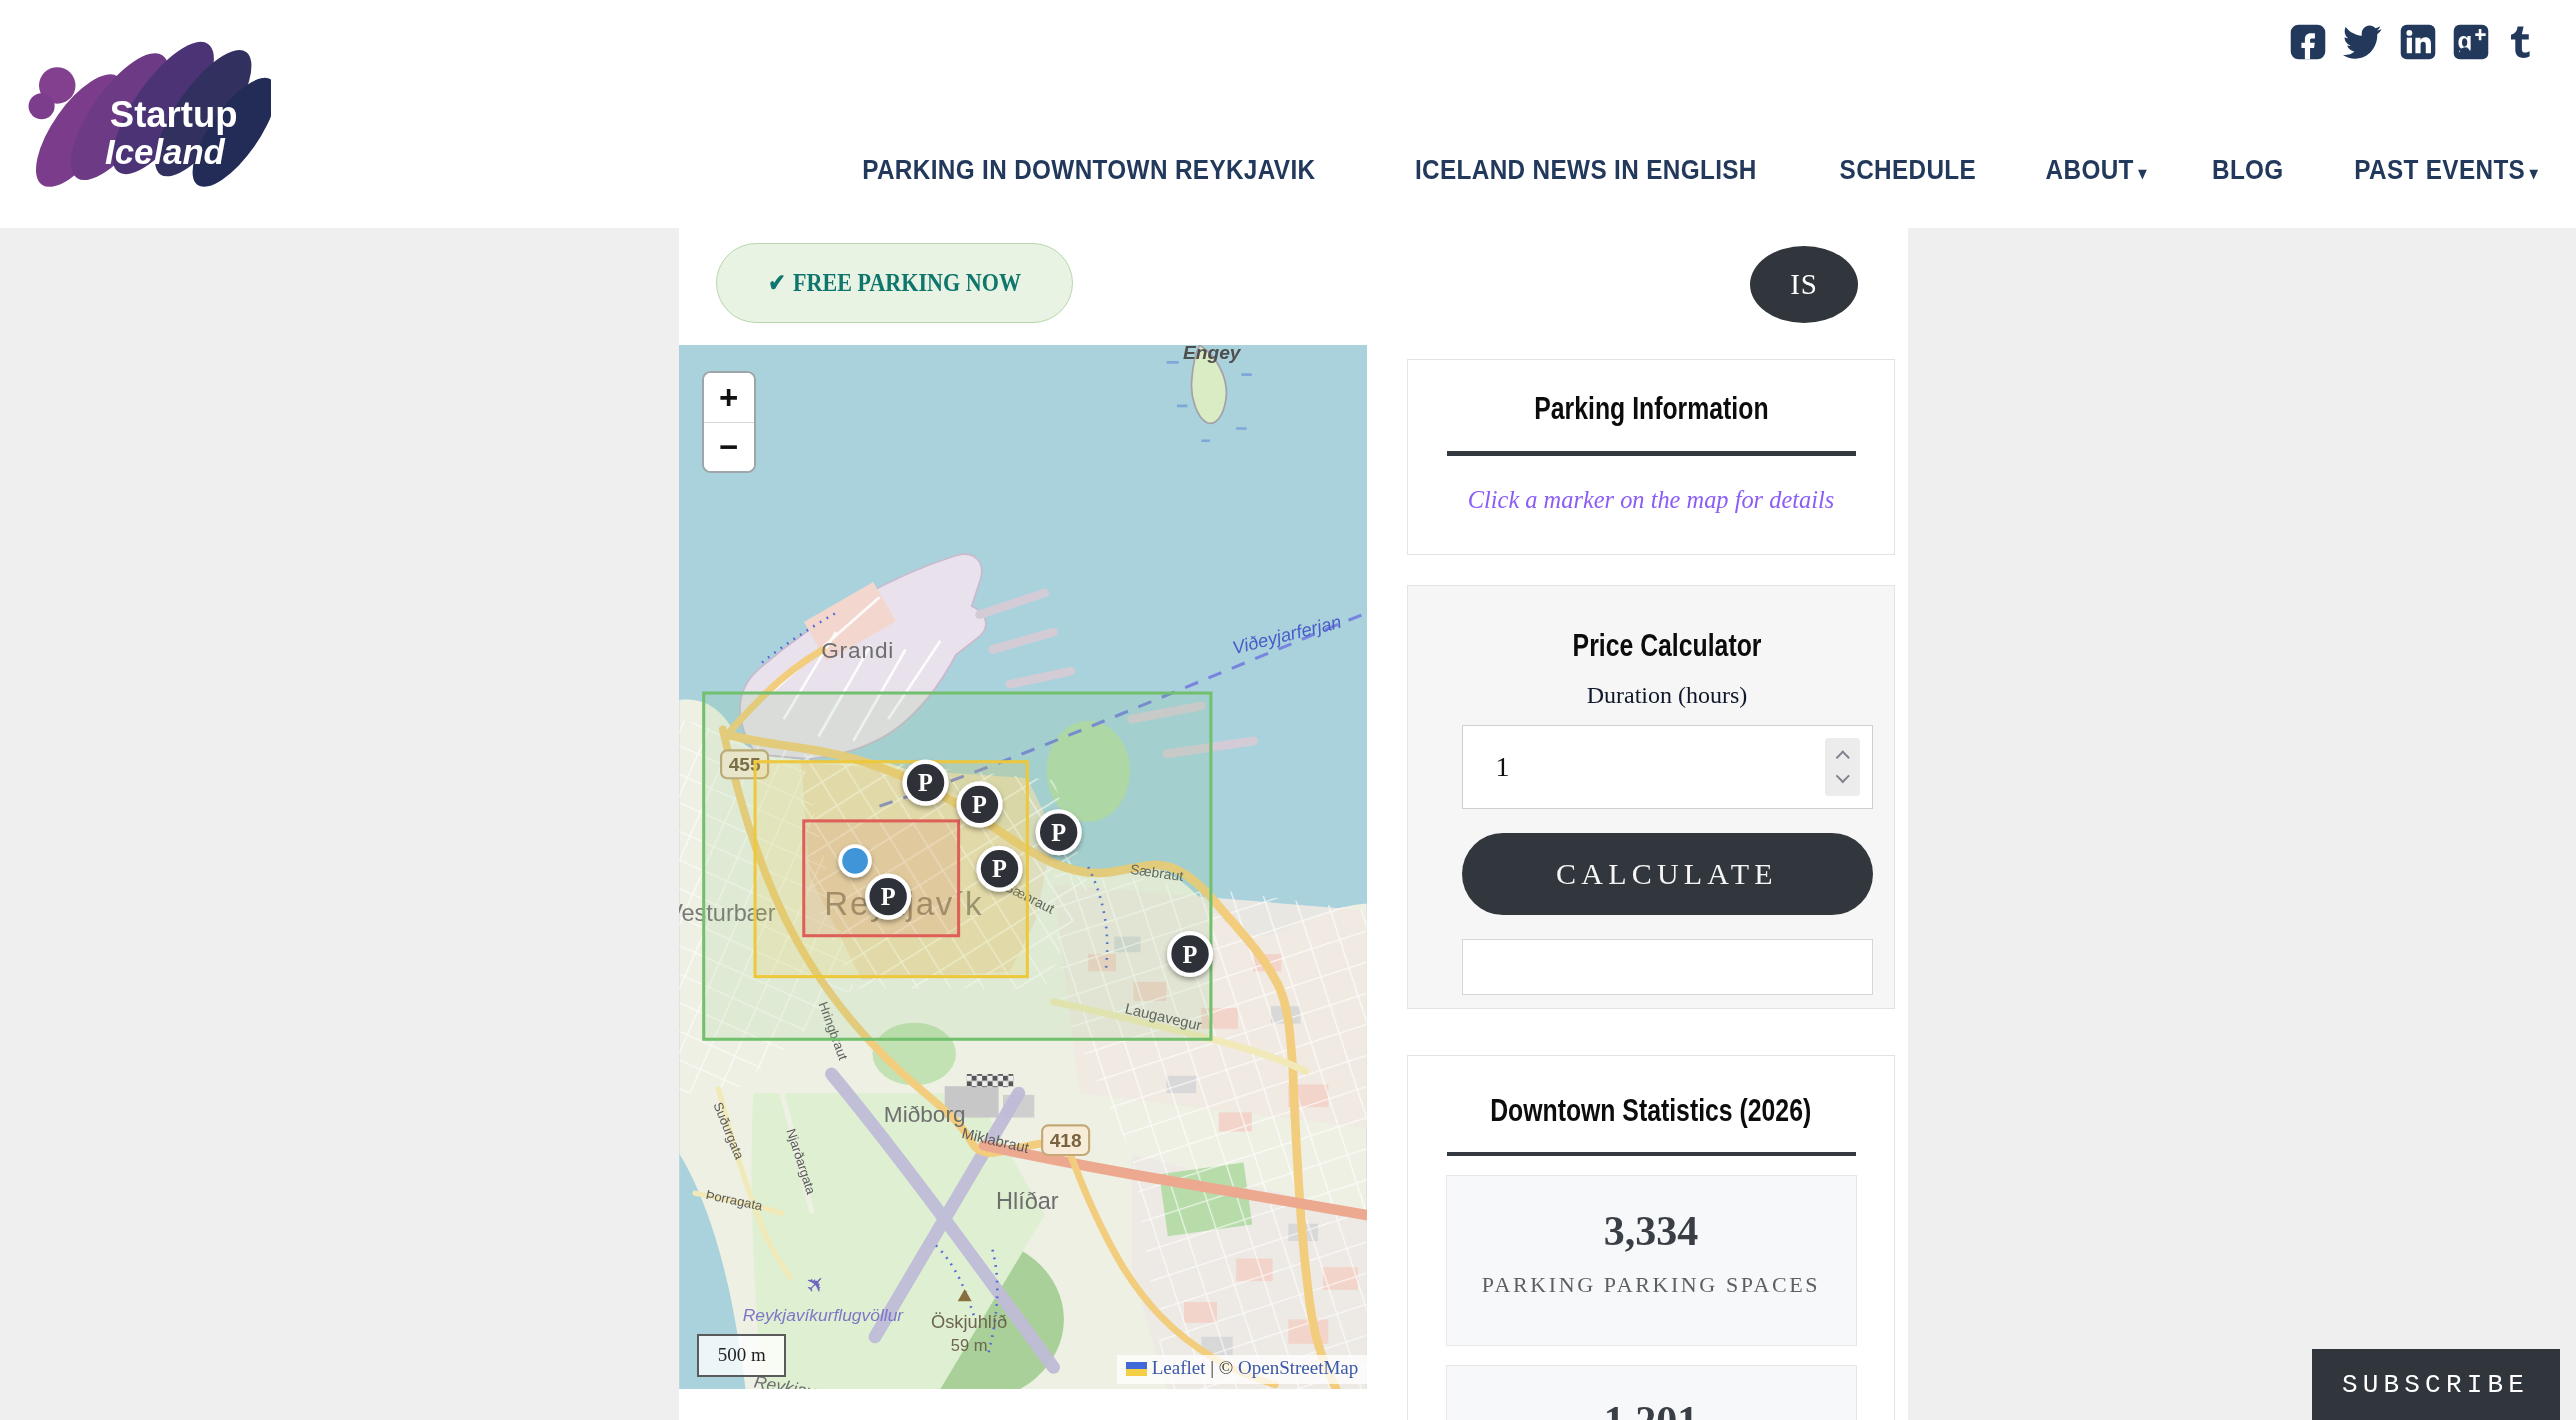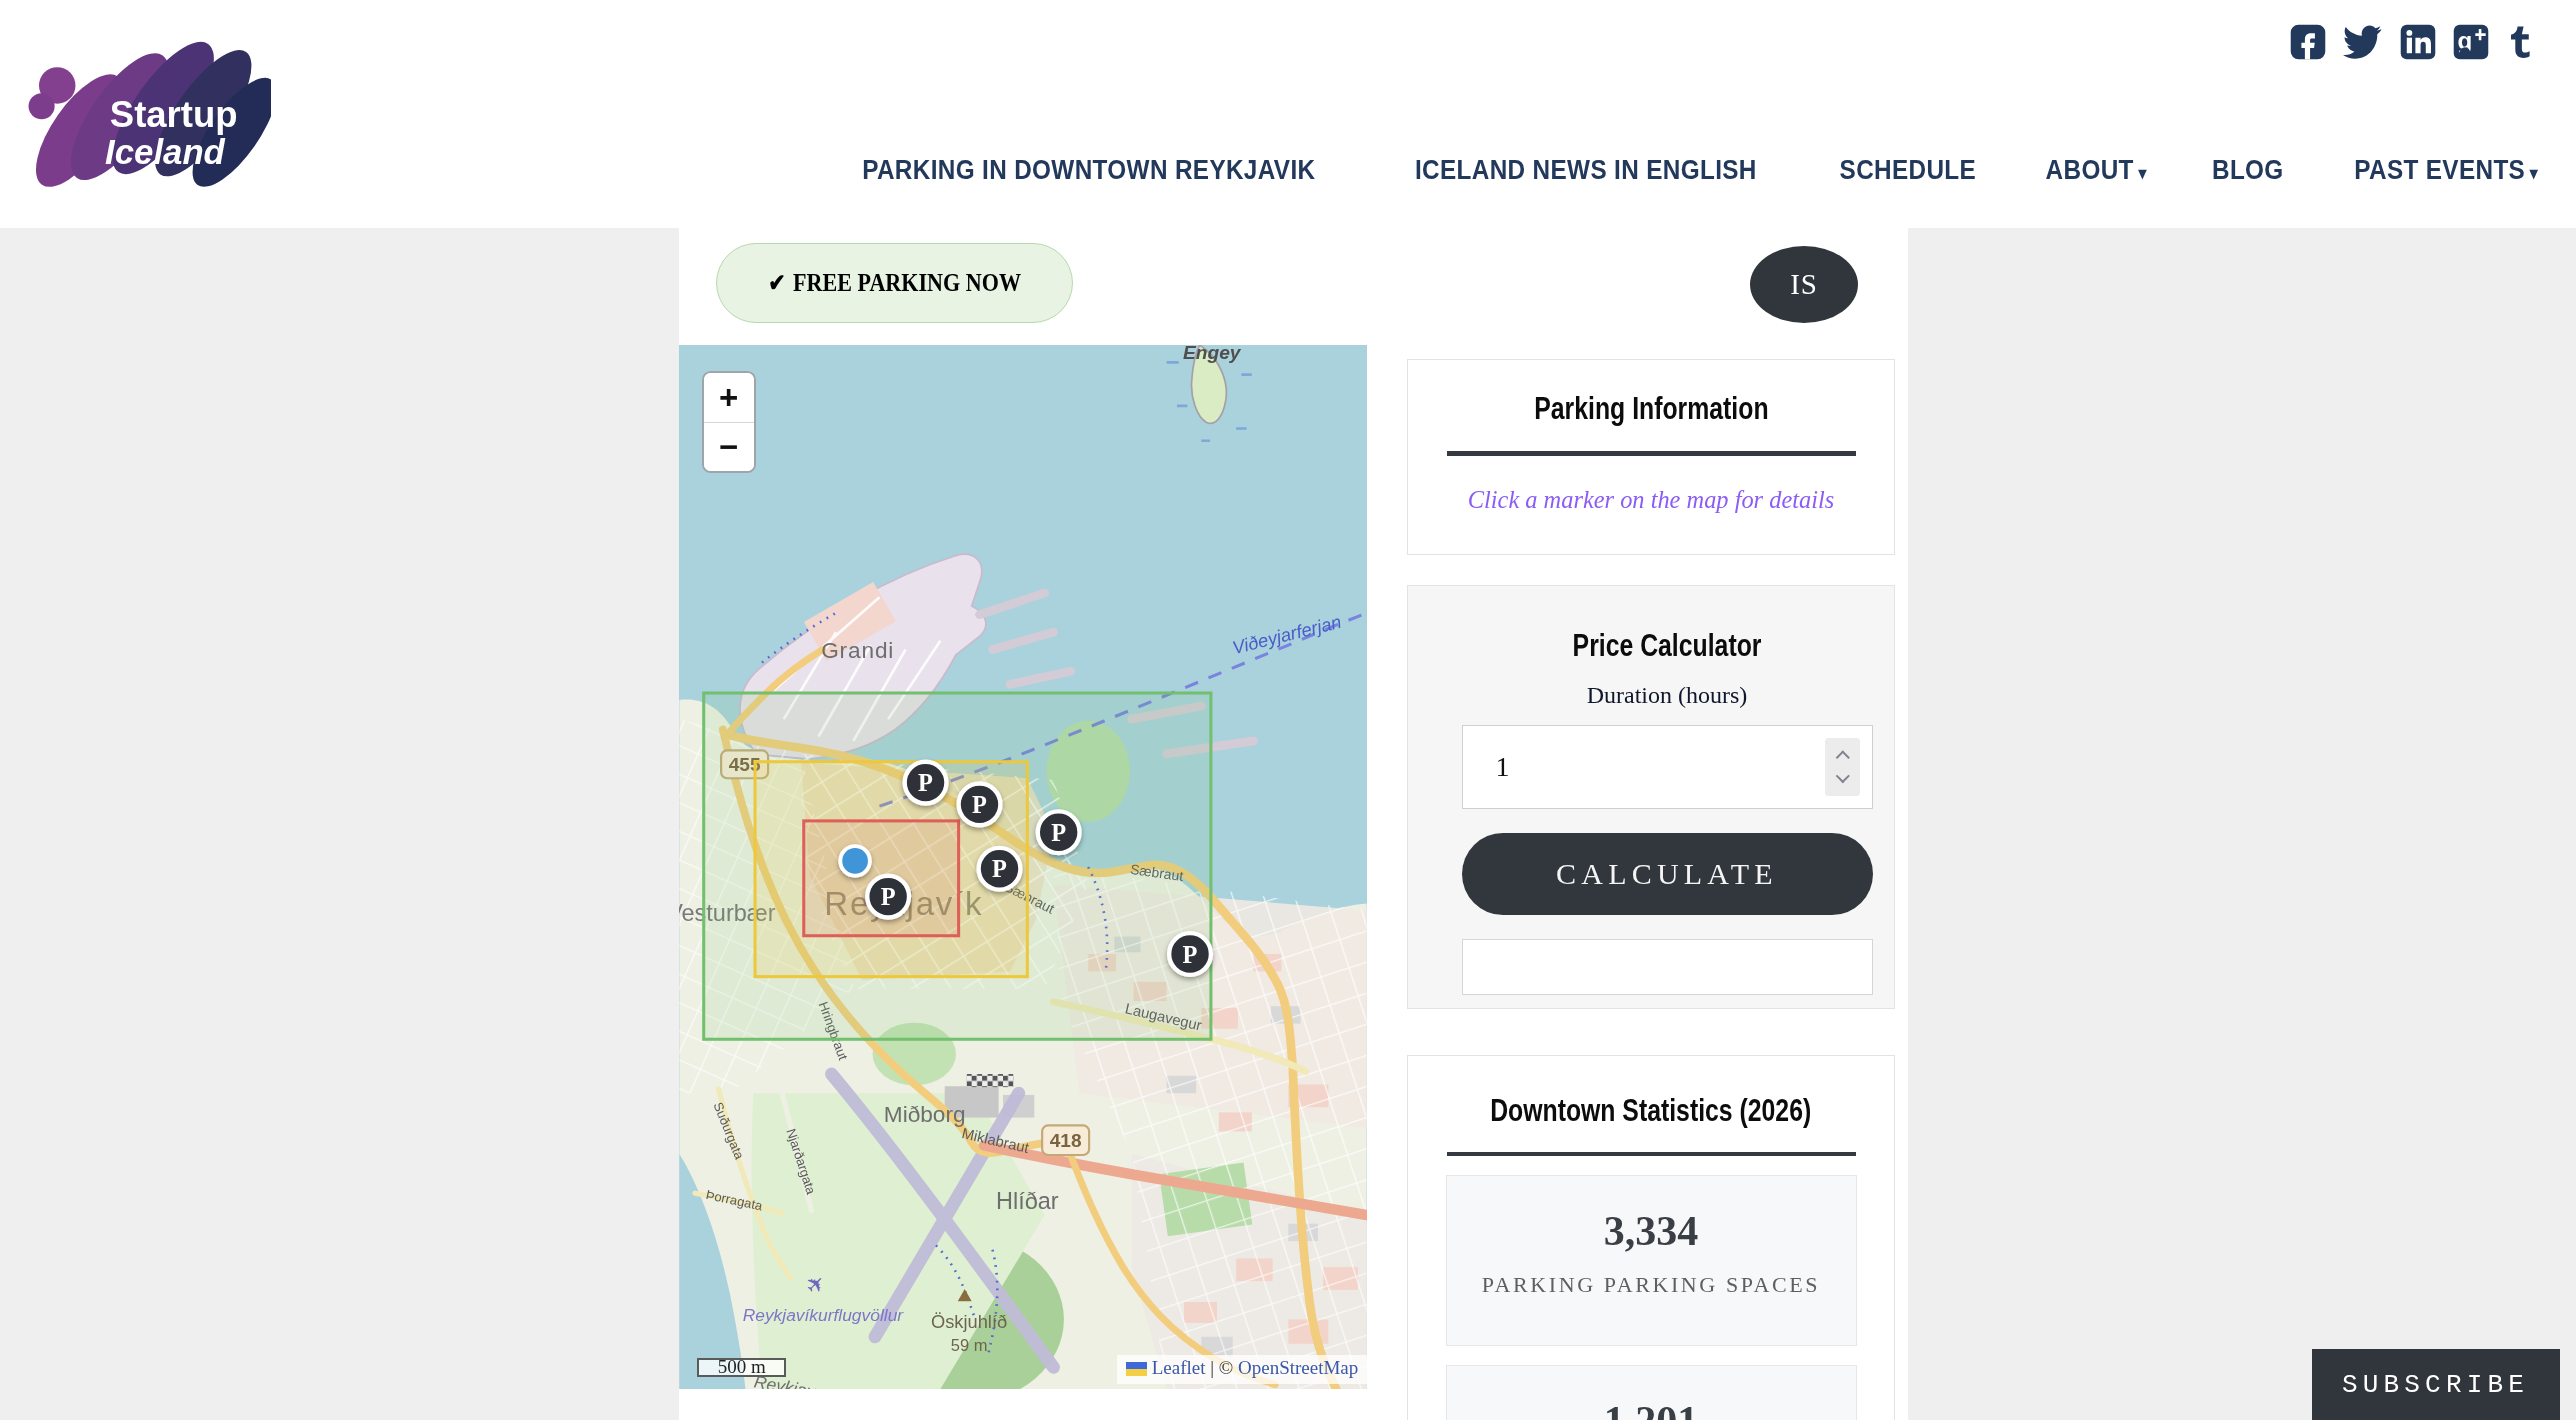--- a/index.html
+++ b/index.html
@@ -15,36 +15,36 @@
   .nav { position:absolute; right:28px; top:155px; display:flex; gap:56px; align-items:center; }
   .nav-item { color:#22395c; font-weight:700; font-size:27px; letter-spacing:0.4px; white-space:nowrap; cursor:pointer; }
   .cond { display:inline-block; transform:scaleX(.9); }
   .caret { font-size:17.4px; margin-left:5.2px; color:#22395c; }
 
   
   .content { position:absolute; left:679px; top:228px; width:1229px; height:1192px; background:#ffffff; }
 
   .badge { position:absolute; left:37px; top:15px; width:357px; height:80px; background:#e8f3e4;
            border:1.7px solid #b7d8ac; border-radius:40px; display:flex; align-items:center; justify-content:center;
-           color:#000000; font-family:"Liberation Serif", serif; font-weight:700; font-size:26px; }
+           color:#0f766e; font-family:"Liberation Serif", serif; font-weight:700; font-size:26px; }
   .badge .txt { display:inline-block; transform:scaleX(.85); white-space:nowrap; }
   .badge .chk { margin-right:8.7px; font-size:24.4px; }
   .lang-btn { position:absolute; left:1071px; top:18.3px; width:108px; height:77px; background:#31363c; border-radius:50%;
               display:flex; align-items:center; justify-content:center; color:#fff;
               font-family:"Liberation Serif", serif; font-size:29px; letter-spacing:0.9px; cursor:pointer; }
 
   
   .map { position:absolute; left:0; top:117px; width:688px; height:1044px; overflow:hidden; background:#a9d2dd; }
   .map svg.basemap { position:absolute; left:0; top:0; }
   .zoomctl { position:absolute; left:22.6px; top:26px; width:54px; border:2.6px solid rgba(125,135,140,.75);
              border-radius:8.7px; overflow:hidden; background:#fff; z-index:5; }
   .zoombtn { width:100%; height:49px; display:flex; align-items:center; justify-content:center;
              font-size:33px; font-weight:700; color:#111; background:#fff; cursor:pointer; }
   .zoombtn + .zoombtn { border-top:1.7px solid #d7d7d7; }
-  .scalebar { position:absolute; left:18.3px; bottom:12.2px; width:89px; height:19px; background:rgba(255,255,255,.78);
+  .scalebar { position:absolute; left:18.3px; bottom:12.2px; width:89px; height:43px; background:rgba(255,255,255,.78);
               border:2.6px solid #5a5a5a; display:flex; align-items:center; justify-content:center; z-index:5;
               font-family:"Liberation Serif", serif; font-size:19px; color:#222; }
   .attrib { position:absolute; right:0; bottom:5.2px; background:rgba(255,255,255,.75); padding:2.6px 8.7px 4.4px 8.7px;
             font-family:"Liberation Serif", serif; font-size:19px; color:#333; z-index:5; white-space:nowrap; }
   .attrib .lnk { color:#3a57a8; cursor:pointer; }
   .flag { display:inline-block; width:21px; height:14px; vertical-align:-1.7px; margin-right:5.2px; }
   .flag .t { display:block; width:100%; height:7px; background:#4168d9; }
   .flag .b { display:block; width:100%; height:7px; background:#f4cf46; }
 
   

